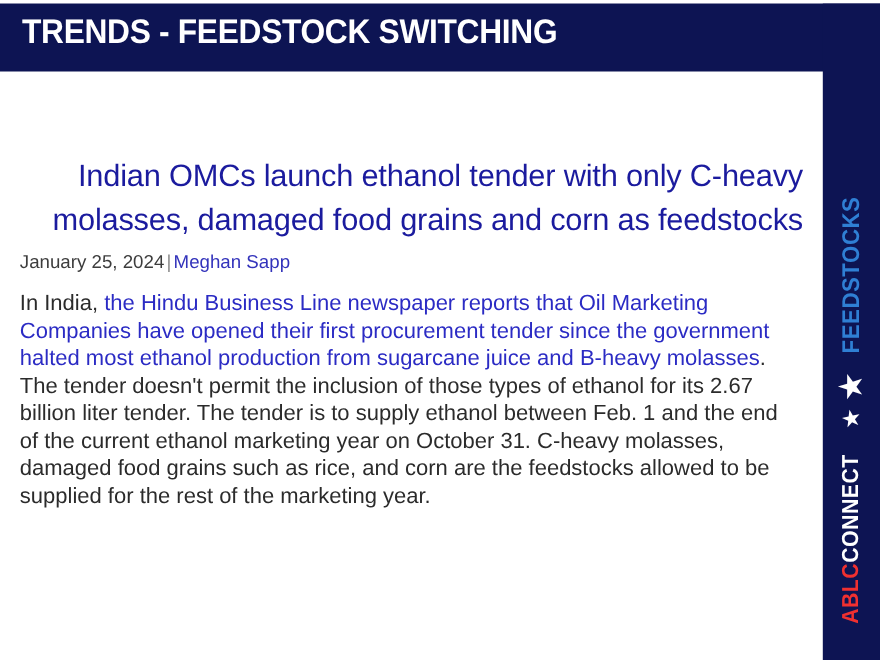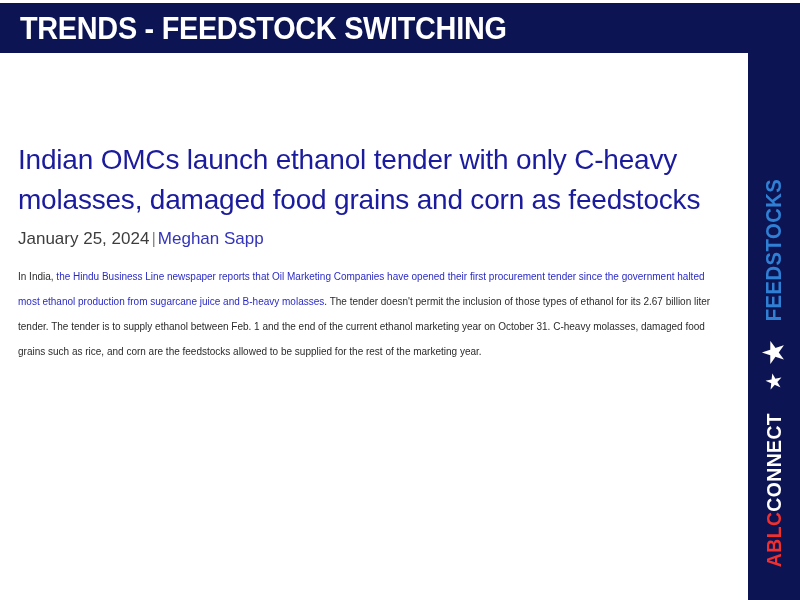--- a/index.html
+++ b/index.html
@@ -30,21 +30,21 @@
     background: #ffffff;
     z-index: 6;
   }
 
   
   .header-bar {
     position: absolute;
     left: 0;
     top: 3px;
     width: 800px;
-    height: 50px;
+    height: 62px;
     background: #0d1453;
     z-index: 4;
   }
   .header-title {
     position: absolute;
     left: 20px;
     top: 5px;
     font-size: 31px;
     line-height: 42px;
     font-weight: bold;
@@ -125,37 +125,38 @@
     width: 712px;
     z-index: 2;
   }
   .headline {
     margin: 0;
     font-size: 28px;
     line-height: 40px;
     font-weight: normal;
     color: #1b1b9e;
     letter-spacing: -0.2px;
+    text-align: right;
   }
   .byline {
     margin: 10px 0 0 0;
     font-size: 17px;
     line-height: 18px;
     color: #3d3d3d;
   }
   .byline .byline-author {
     color: #3333bb;
   }
   .byline .byline-sep {
     color: #8a8a8a;
     padding: 0 2px;
   }
   .body-copy {
     margin: 16px 0 0 0;
-    font-size: 10px;
+    font-size: 20px;
     line-height: 25px;
     color: #2b2b2b;
     width: 705px;
     text-align: left;
   }
   .body-copy .inline-link {
     color: #2b2bc4;
   }
 </style>
 </head>

